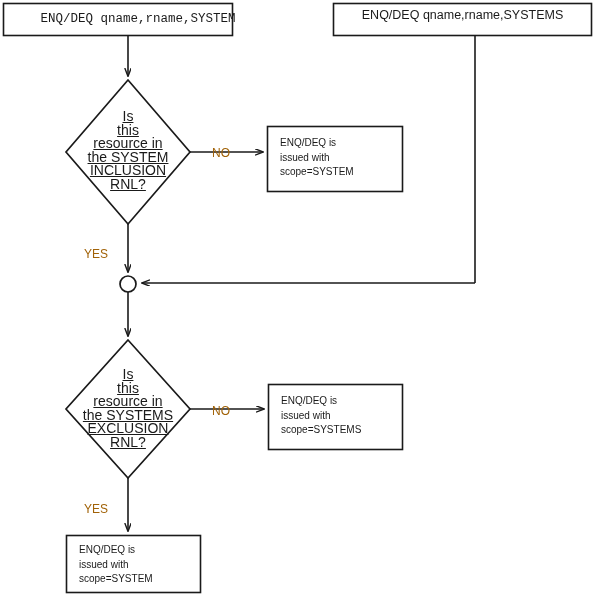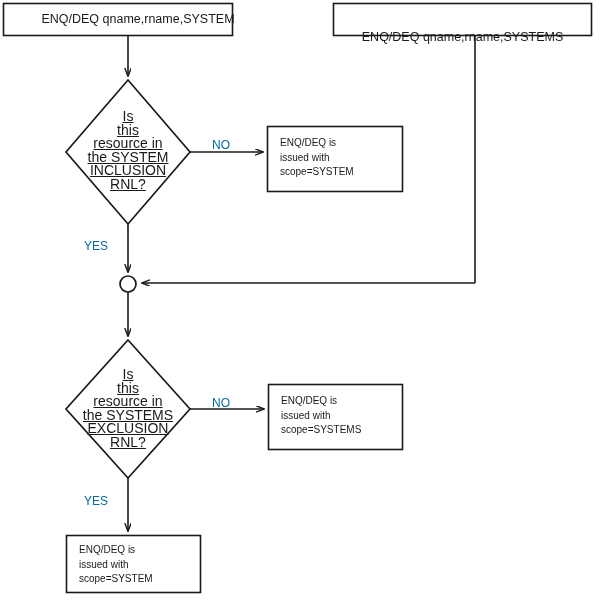--- a/index.html
+++ b/index.html
@@ -46,22 +46,23 @@
   .diamond-text {
     font-size: 14px;
     line-height: 13.6px;
     text-align: center;
     text-decoration: underline;
   }
   .edge-label {
     position: absolute;
     font-size: 12px;
     line-height: 14px;
-    color: #0369a1;
+    color: #a16207;
     font-family: "Liberation Sans", sans-serif;
+    margin-top: 8px;
   }
 </style>
 </head>
 <body>
 
 <div id="canvas">
 
   <svg id="flow-svg" viewBox="0 0 600 603">
     <defs>
       <marker id="arrow" markerWidth="9" markerHeight="9" refX="8" refY="3.2" orient="auto" markerUnits="userSpaceOnUse">
@@ -95,23 +96,23 @@
 
     <line x1="190" y1="409" x2="264" y2="409" stroke="#1a1a1a" stroke-width="1.6" marker-end="url(#arrow)"></line>
 
     <rect x="268.5" y="384.5" width="134" height="65" fill="#ffffff" stroke="#1a1a1a" stroke-width="1.6"></rect>
 
     <line x1="128" y1="478" x2="128" y2="531" stroke="#1a1a1a" stroke-width="1.6" marker-end="url(#arrow)"></line>
 
     <rect x="66.5" y="535.5" width="134" height="57" fill="#ffffff" stroke="#1a1a1a" stroke-width="1.6"></rect>
   </svg>
 
-  <div class="node-text term-text" style="left:3px; top:12px; width:270px;">ENQ/DEQ qname,rname,SYSTEM</div>
+  <div class="node-text term-text" style="left:3px; top:12px; width:270px;font-family:Liberation Mono, monospace;">ENQ/DEQ qname,rname,SYSTEM</div>
 
-  <div class="node-text term-text" style="left:333px; top:30px; width:259px;">ENQ/DEQ qname,rname,SYSTEMS</div>
+  <div class="node-text term-text" style="left:333px; top:8px; width:259px;">ENQ/DEQ qname,rname,SYSTEMS</div>
 
   <div class="node-text diamond-text" style="left:68px; top:110px; width:120px;">Is
 this
 resource in
 the SYSTEM
 INCLUSION
 RNL?</div>
 
   <div class="node-text proc-text" style="left:280px; top:136px; width:120px;">ENQ/DEQ is
 issued with

